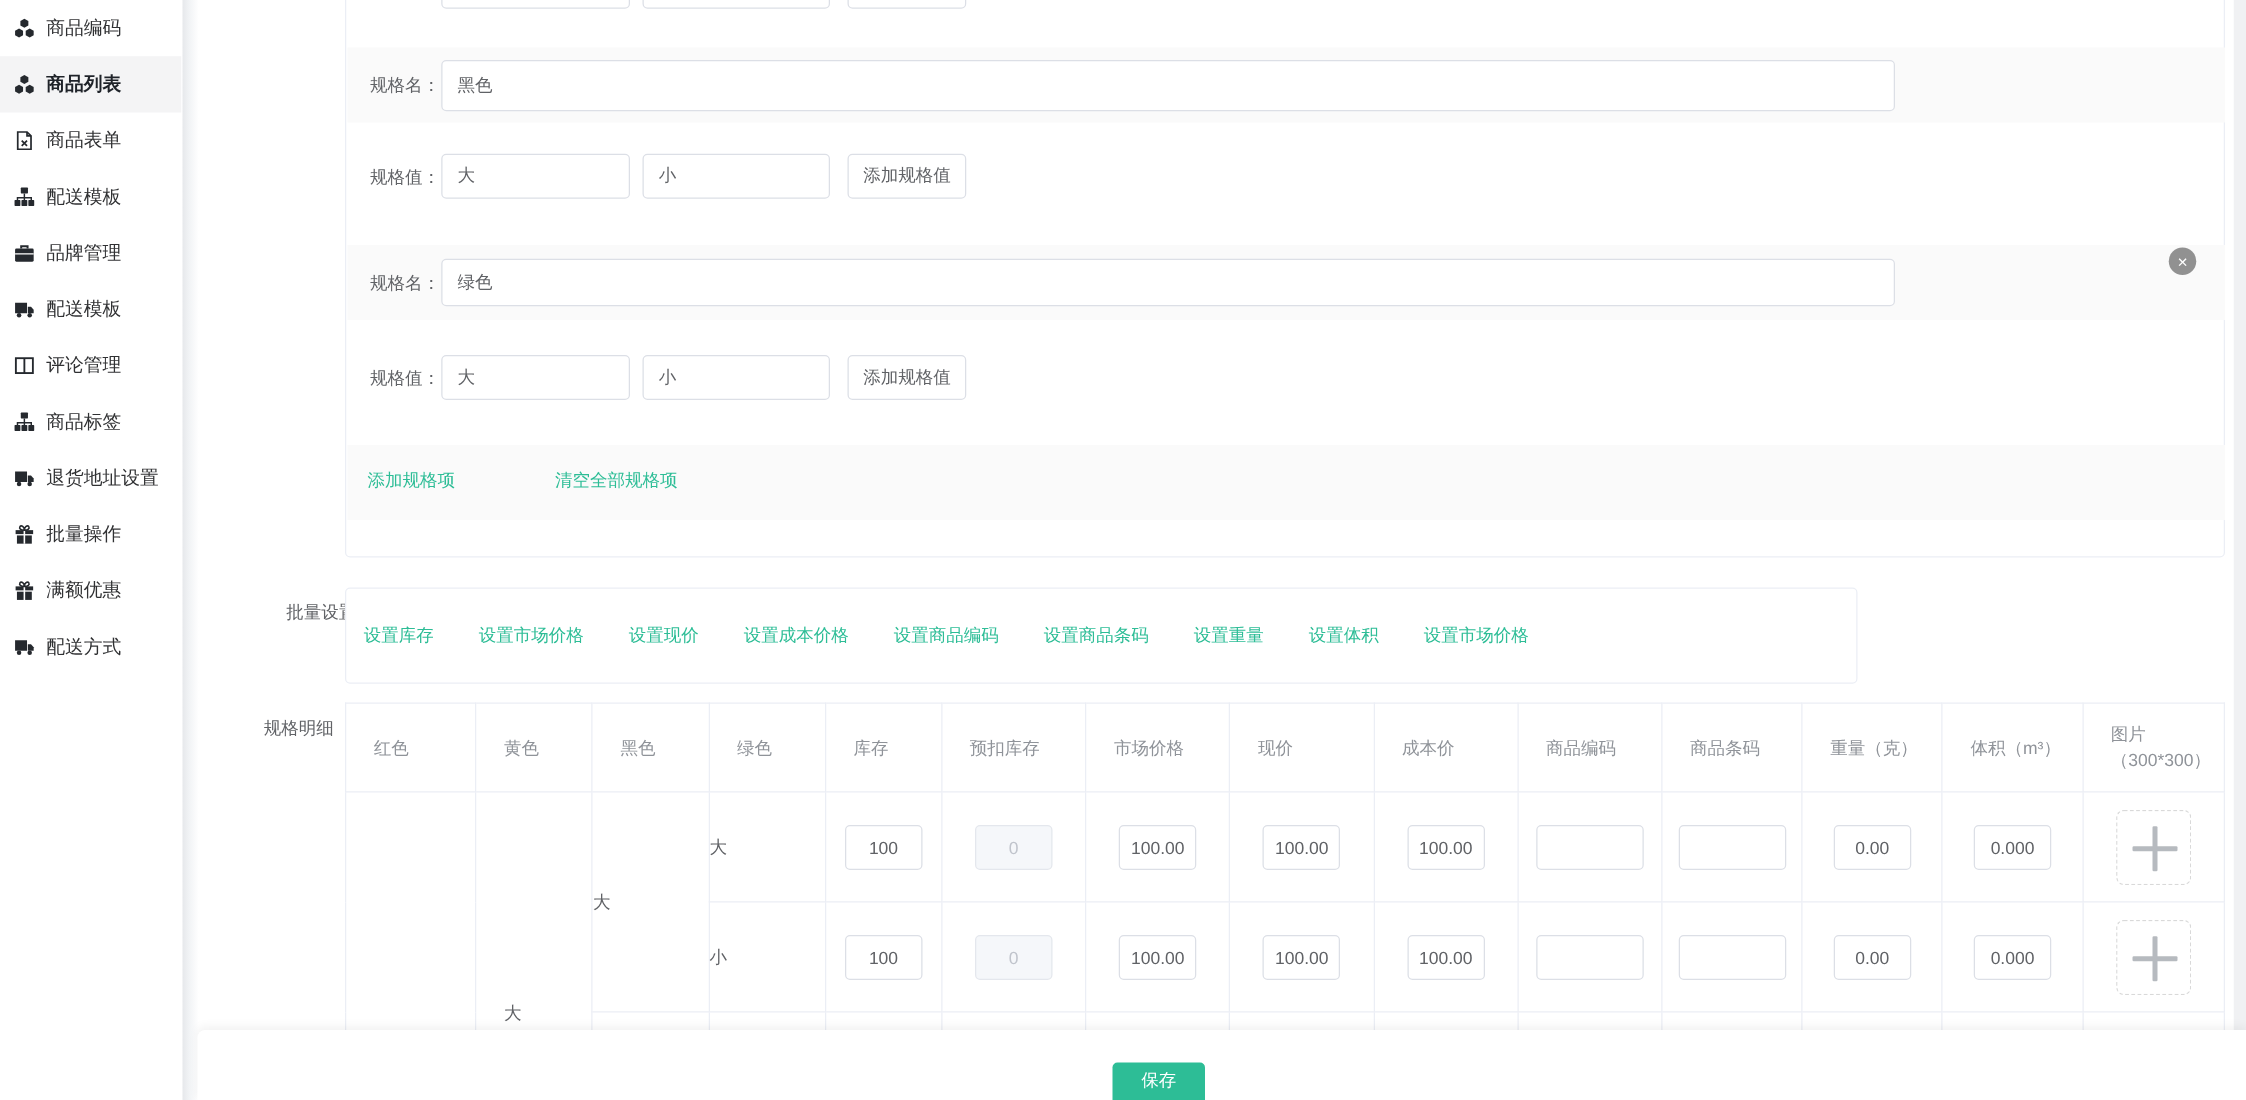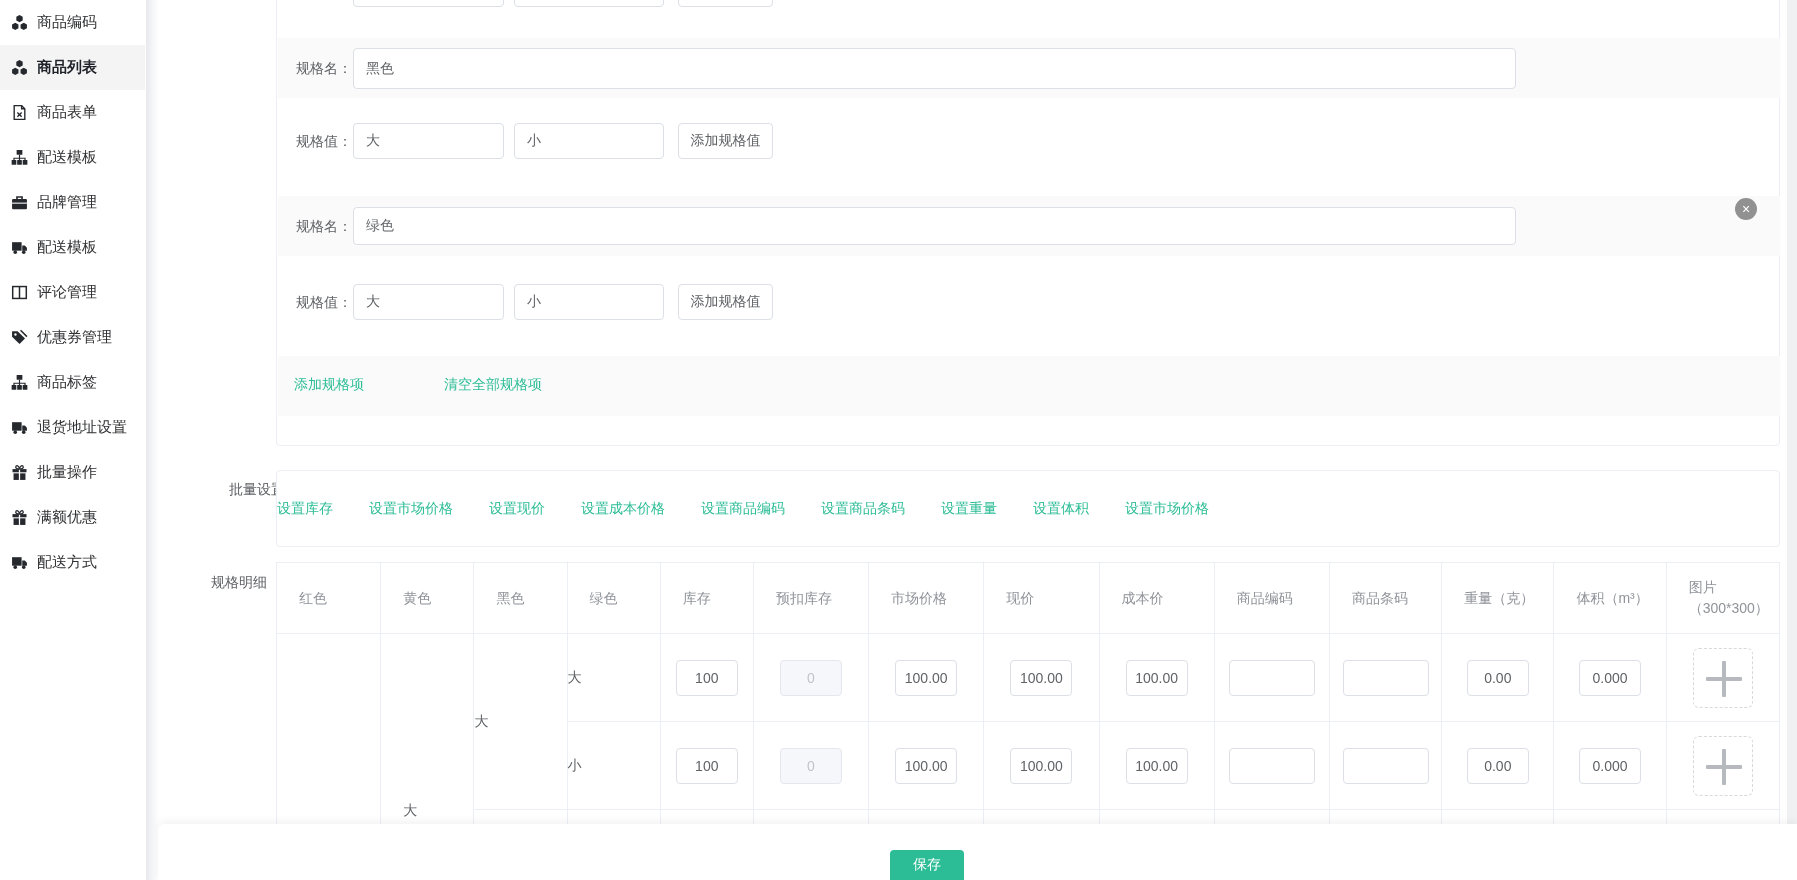--- a/index.html
+++ b/index.html
@@ -48,23 +48,23 @@
   .spec-box > .abs { }
 
   .close-btn {
     width:22px; height:22px; border-radius:50%; background:rgba(0,0,0,0.42);
     color:#fff; display:flex; align-items:center; justify-content:center;
     font-size:14px; line-height:1; cursor:pointer; user-select:none;
   }
 
   
   .batch-box {
-    left:276px; top:470px; width:1504px; height:77px;
+    left:276px; top:470px; width:1210px; height:77px;
     border:1px solid #ebeef5; border-radius:4px; background:#fff;
-    display:flex; align-items:center; gap:36px; 
+    display:flex; align-items:center; gap:36px; padding-left:14px;
   }
 
   
   .detail-table-wrap { left:276px; top:562px; width:1504px; height:318px; }
   table.detail {
     border-collapse:collapse; table-layout:fixed; width:1504px; background:#fff;
   }
   table.detail th, table.detail td {
     border:1px solid #ebeef5; padding:0; vertical-align:middle;
   }
@@ -173,30 +173,20 @@
     <span>配送模板</span>
   </div>
   <div class="side-item">
     <span class="icon">
         <svg viewBox="0 0 16 16" fill="none" stroke="currentColor" stroke-width="1.4">
           <rect x="1.6" y="2.4" width="12.8" height="11.2"></rect>
           <path d="M8 2.4v11.2"></path>
         </svg>
       </span>
     <span>评论管理</span>
-  </div>
-  <div class="side-item">
-    <span class="icon">
-        <svg viewBox="0 0 16 16">
-          <path d="M1 2h5.2l7 7-5.2 5.2-7-7z" fill="currentColor"></path>
-          <circle cx="4.2" cy="5.2" r="1.1" fill="#fff"></circle>
-          <path d="M9 1.2l6 6" fill="none" stroke="currentColor" stroke-width="1.4"></path>
-        </svg>
-      </span>
-    <span>优惠券管理</span>
   </div>
   <div class="side-item">
     <span class="icon">
         <svg viewBox="0 0 16 16">
           <g fill="currentColor">
             <rect x="5.3" y="1" width="5.4" height="4.4" rx="0.5"></rect>
             <rect x="0.6" y="10.4" width="4.4" height="4.4" rx="0.5"></rect>
             <rect x="5.8" y="10.4" width="4.4" height="4.4" rx="0.5"></rect>
             <rect x="11" y="10.4" width="4.4" height="4.4" rx="0.5"></rect>
           </g>

